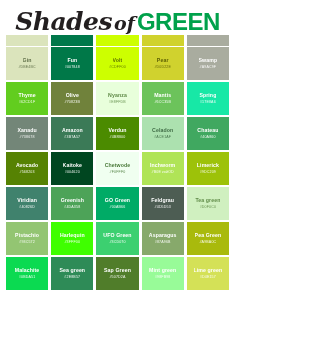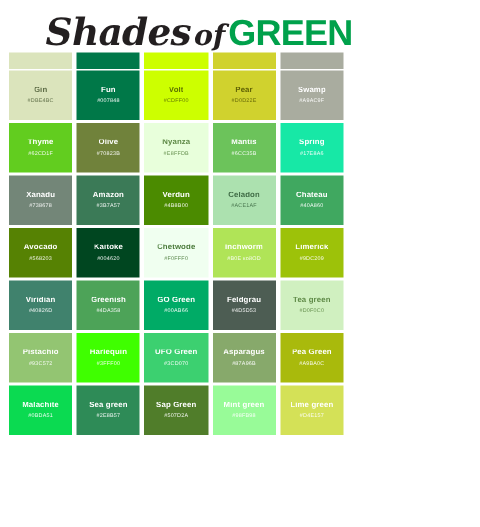--- a/index.html
+++ b/index.html
@@ -25,21 +25,21 @@
   .header {
     position: relative;
     height: 46px;
     width: 100%;
   }
   .title-wrap {
     position: absolute;
     left: 0;
     right: 0;
     top: 7px;
-    text-align: right;
+    text-align: center;
     white-space: nowrap;
   }
   .title-script {
     font-family: "DejaVu Serif", serif;
     font-style: italic;
     font-weight: 700;
     font-size: 25px;
     color: #231f20;
     letter-spacing: -0.5px;
   }

